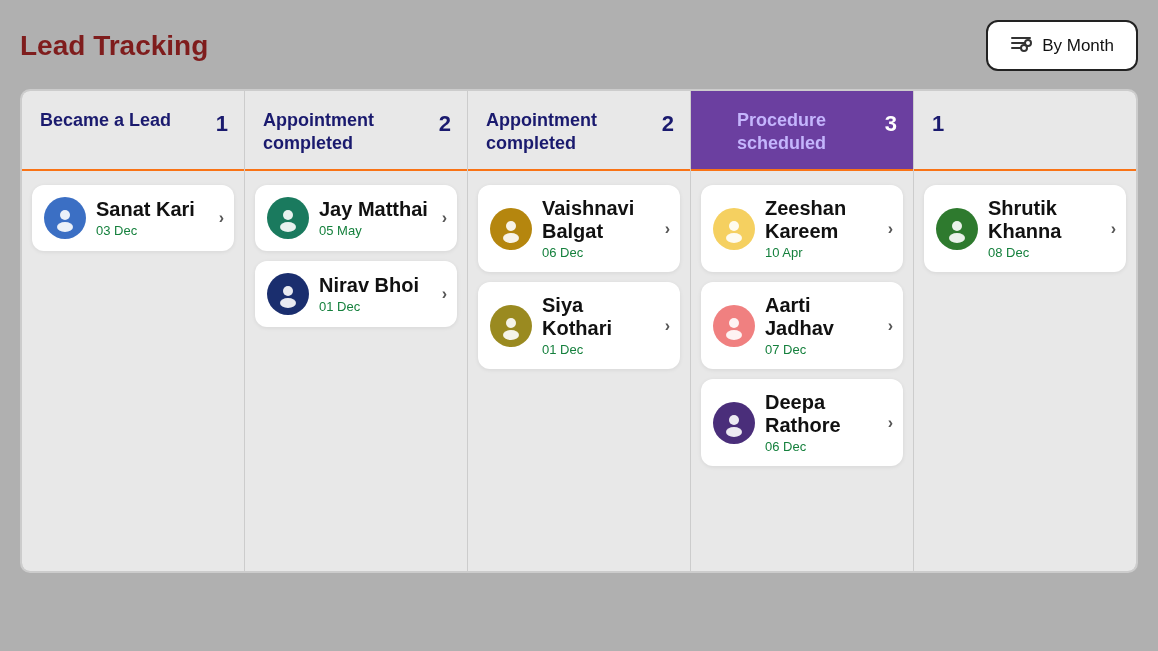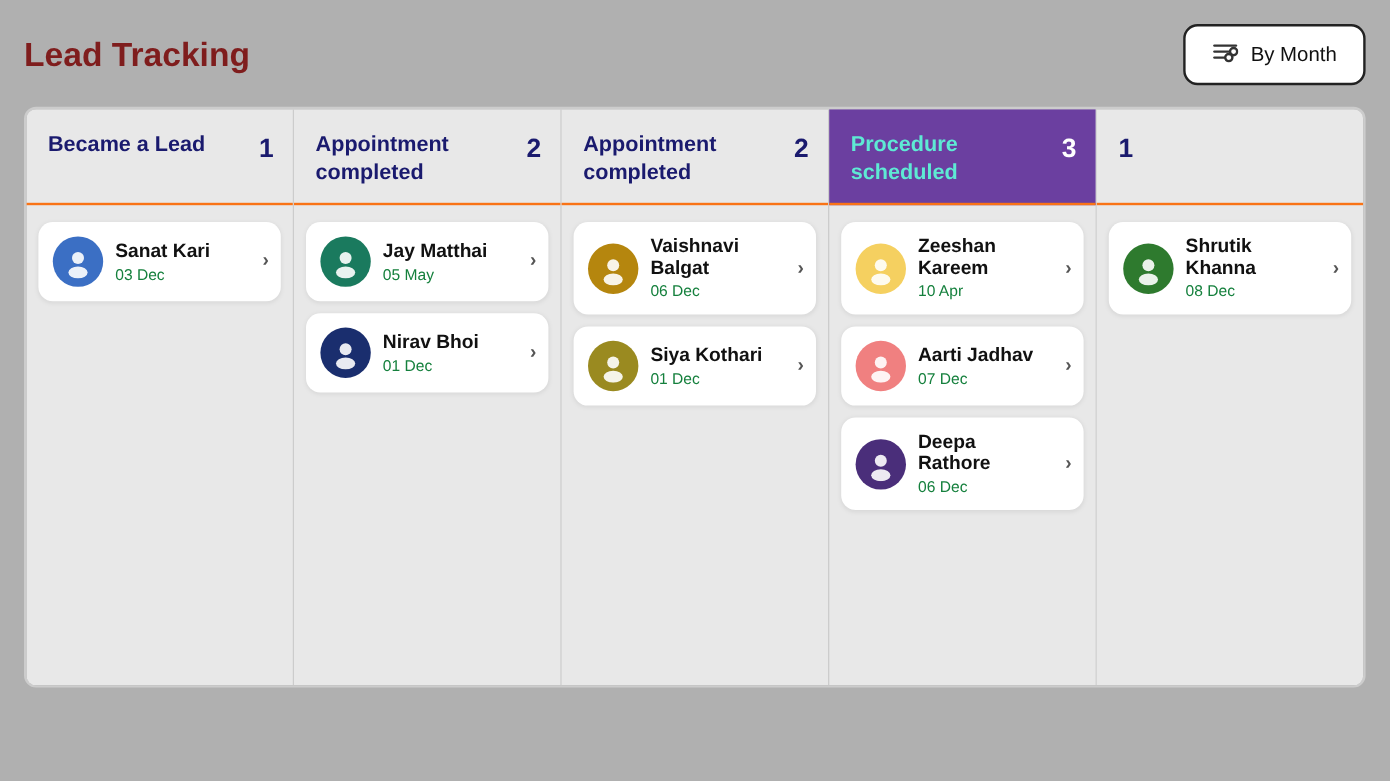--- a/index.html
+++ b/index.html
@@ -66,21 +66,22 @@
       background: #6b3fa0;
     }
     .col-header-title {
       font-size: 18px;
       font-weight: 700;
       color: #1a1a6e;
       line-height: 1.25;
       max-width: 160px;
     }
     .col-header.highlighted .col-header-title {
-      color: #5eead4;
+      color: #c4b5fd;
+      margin-left: 28px;
     }
     .col-count {
       font-size: 22px;
       font-weight: 800;
       color: #1a1a6e;
       margin-top: 2px;
     }
     .col-header.highlighted .col-count {
       color: white;
     }
@@ -111,21 +112,21 @@
       flex-shrink: 0;
     }
     .avatar svg {
       width: 28px;
       height: 28px;
     }
     .card-info {
       flex: 1;
     }
     .card-name {
-      font-size: 16px;
+      font-size: 20px;
       font-weight: 700;
       color: #111;
     }
     .card-date {
       font-size: 13px;
       color: #15803d;
       margin-top: 2px;
     }
     .card-chevron {
       font-size: 16px;

